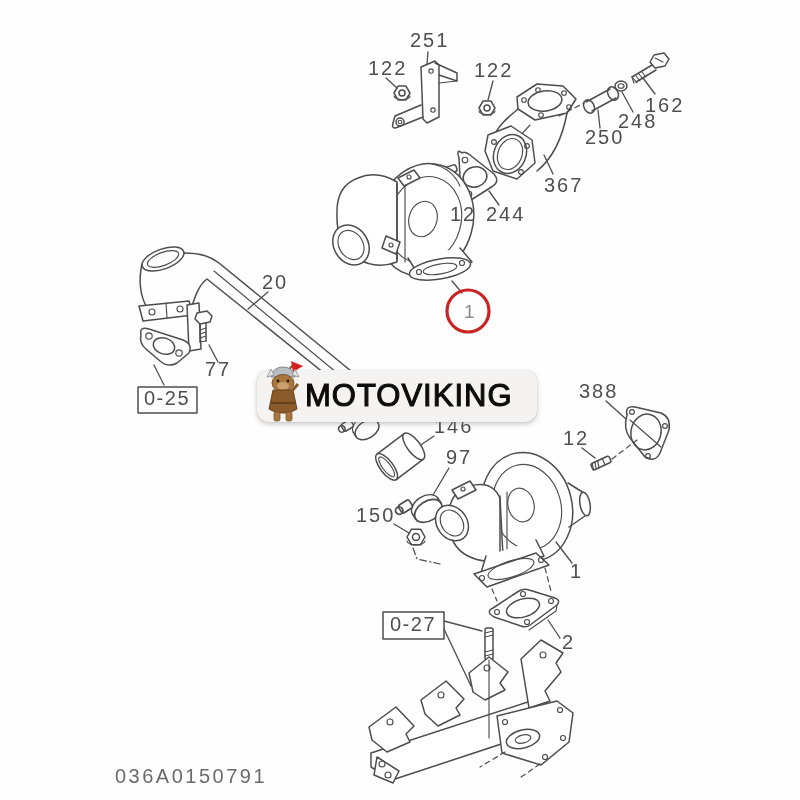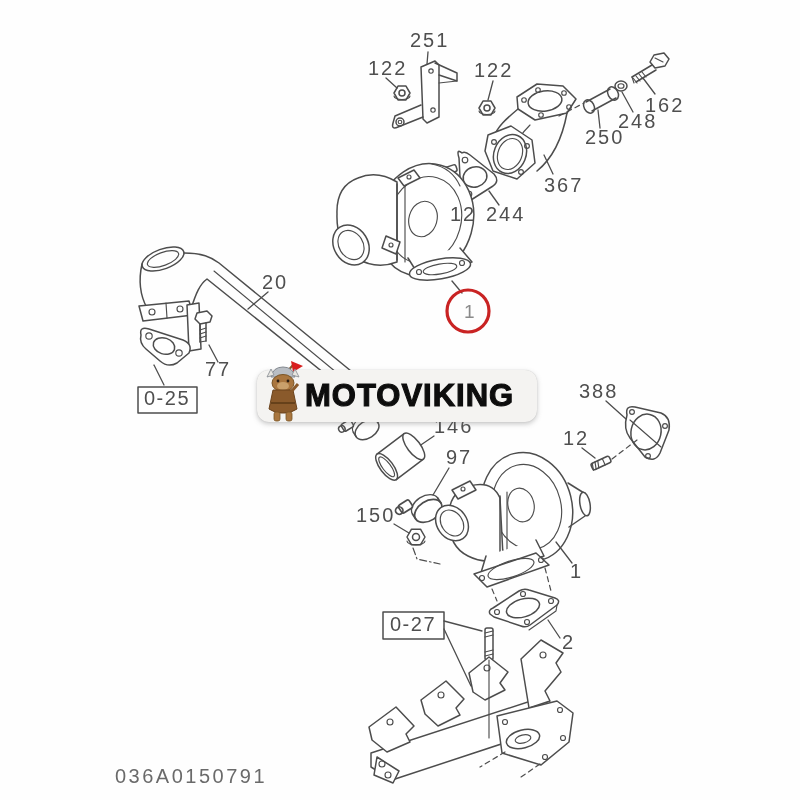--- a/index.html
+++ b/index.html
@@ -16,21 +16,21 @@
   #diagram .red{stroke:#c92323;stroke-width:3.2;fill:none;}
   #diagram text{font-family:"Liberation Sans",sans-serif;font-size:20px;fill:#4f4f4f;
       letter-spacing:2px;stroke:none;}
   #diagram text.inred{font-size:19px;fill:#8a8a8a;letter-spacing:0;}
   #diagram text.code{font-size:20px;fill:#6a6a6a;letter-spacing:2.5px;}
   #diagram text.boxlbl{text-anchor:middle;letter-spacing:1.5px;}
   .watermark{position:absolute;left:257px;top:370px;width:280px;height:52px;z-index:5;
       background:#f4f3f1;border-radius:12px;
       box-shadow:0 2px 5px rgba(110,110,110,.38),0 0 1px rgba(0,0,0,.2);}
   .watermark .brand{display:block;margin-left:48px;line-height:52px;font-size:31px;
-      font-weight:700;letter-spacing:1px;color:#0d0d0d;-webkit-text-stroke:1.1px #0d0d0d;
+      font-weight:400;letter-spacing:1px;color:#0d0d0d;-webkit-text-stroke:1.1px #0d0d0d;
       white-space:nowrap;}
   .mascot{position:absolute;left:4px;top:-12px;width:44px;height:66px;}
 </style>
 </head>
 <body>
 
 <div class="stage">
 
 <svg id="diagram" width="800" height="800" viewBox="0 0 800 800">
 

